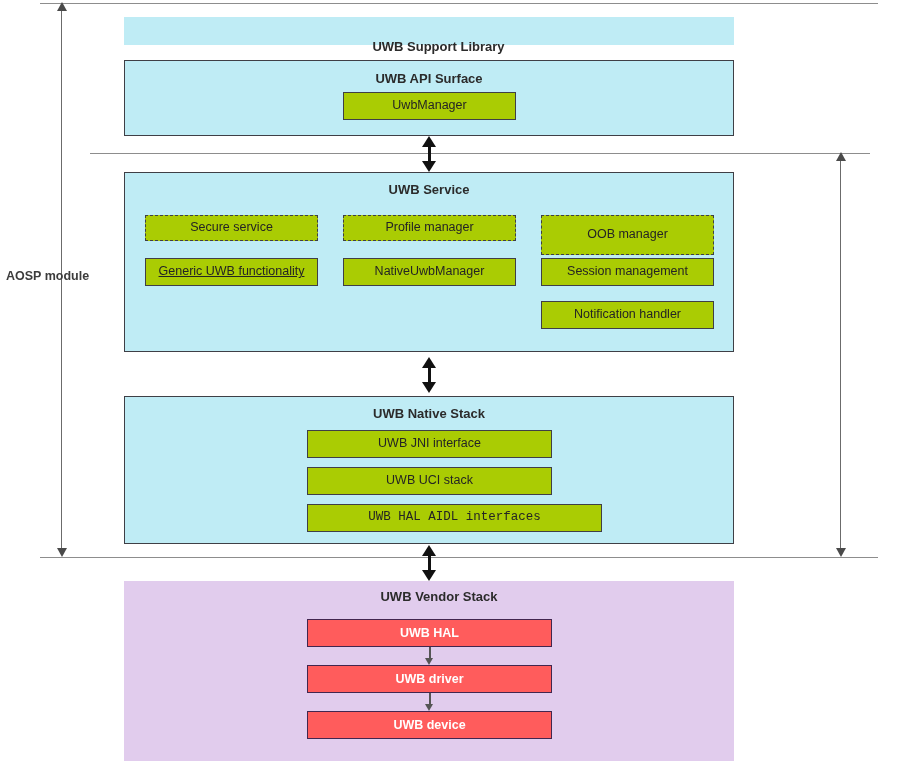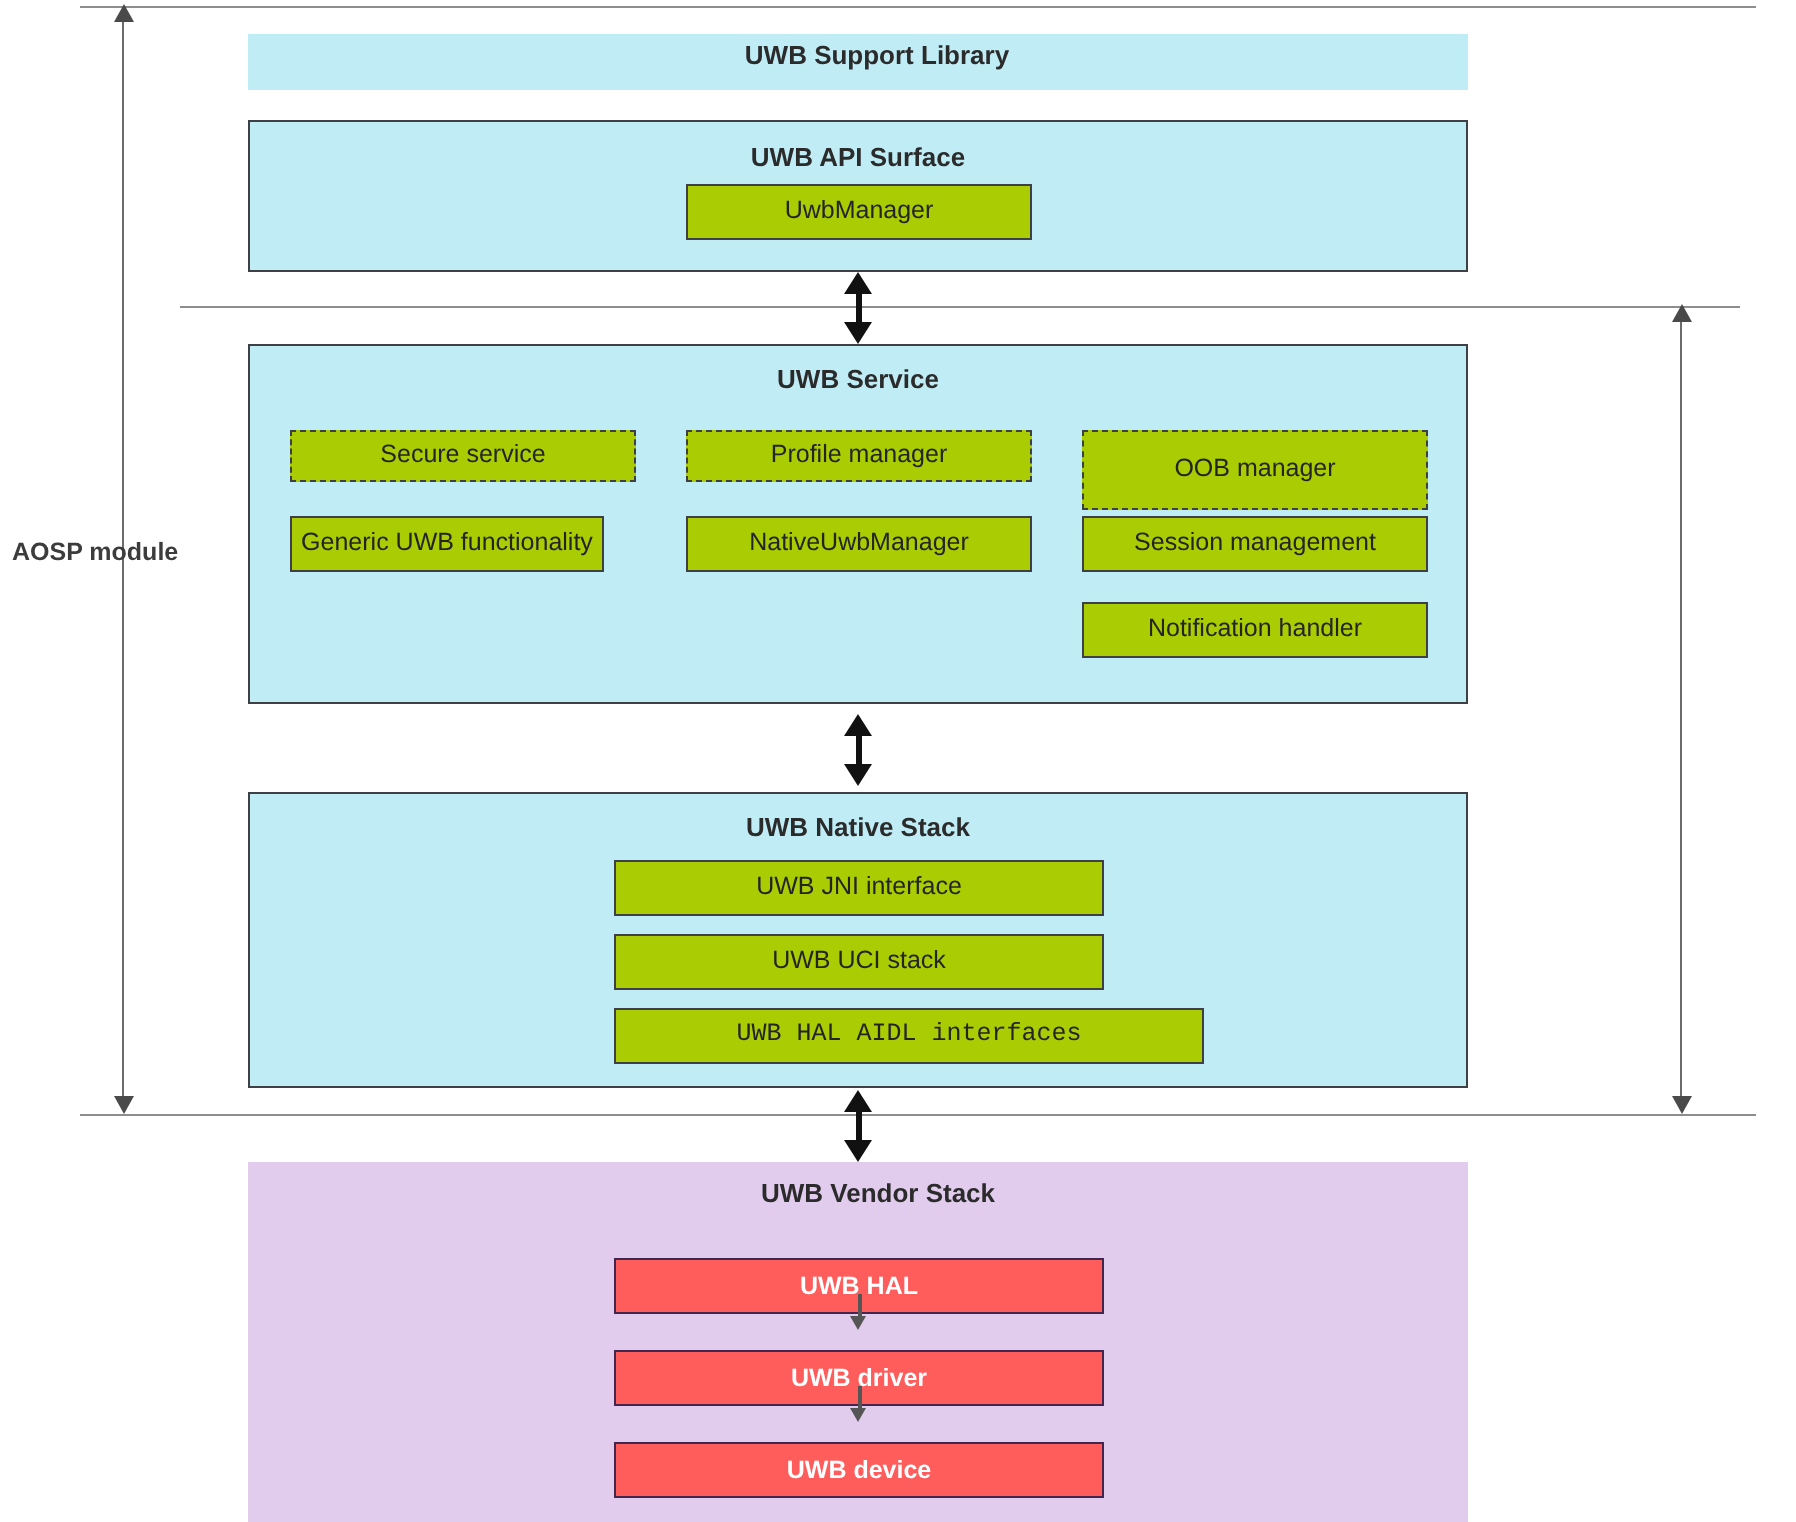--- a/index.html
+++ b/index.html
@@ -94,21 +94,20 @@
     box-sizing: border-box;
     background: #FF5C5C;
     border: 1.5px solid #42264f;
     display: flex;
     align-items: center;
     justify-content: center;
     font-size: 12.5px;
     font-weight: bold;
     color: #ffffff;
     text-align: center;
-    margin-top: 10px;
   }
 
   
   .dbl-arrow { position: absolute; width: 14px; }
   .dbl-arrow .shaft {
     position: absolute;
     left: 6px;
     width: 3px;
     background: #111;
   }
@@ -153,41 +152,41 @@
   <div class="arrowhead-down" style="left:57px; top:548px;"></div>
   <div class="side-label" style="left:6px; top:269px; width:110px;">
     <span class="b">AOSP module</span>
   </div>
 
   <div class="vline" style="left:840px; top:156px; height:398px;"></div>
   <div class="arrowhead-up" style="left:836px; top:152px;"></div>
   <div class="arrowhead-down" style="left:836px; top:548px;"></div>
 
   <div class="panel" style="left:124px; top:17px; width:610px; height:28px;">
-    <div class="panel-title" style="top:3px;padding-left:19px;">UWB Support Library</div>
+    <div class="panel-title" style="top:22px;padding-left:19px;">UWB Support Library</div>
   </div>
 
   <div class="panel bordered" style="left:124px; top:60px; width:610px; height:76px;padding-left:20px;">
     <div class="panel-title" style="top:10px;">UWB API Surface</div>
   </div>
   <div class="block" style="left:343px; top:92px; width:173px; height:28px;">UwbManager</div>
 
   <div class="dbl-arrow" style="left:422px; top:136px; height:36px;">
     <div class="head-up"></div>
     <div class="shaft" style="top:6px; height:24px;"></div>
     <div class="head-dn"></div>
   </div>
 
   <div class="panel bordered" style="left:124px; top:172px; width:610px; height:180px;">
     <div class="panel-title" style="top:9px;">UWB Service</div>
   </div>
   <div class="block dashed" style="left:145px; top:215px; width:173px; height:26px;">Secure service</div>
   <div class="block dashed" style="left:343px; top:215px; width:173px; height:26px;">Profile manager</div>
   <div class="block dashed" style="left:541px; top:215px; width:173px; height:40px;">OOB manager</div>
-  <div class="block" style="left:145px; top:258px; width:157px; height:28px;">Generic UWB functionality</div>
+  <div class="block" style="left:145px; top:258px; width:173px; height:28px;text-decoration:underline;">Generic UWB functionality</div>
   <div class="block" style="left:343px; top:258px; width:173px; height:28px;">NativeUwbManager</div>
   <div class="block" style="left:541px; top:258px; width:173px; height:28px;">Session management</div>
   <div class="block" style="left:541px; top:301px; width:173px; height:28px;">Notification handler</div>
 
   <div class="dbl-arrow" style="left:422px; top:357px; height:36px;">
     <div class="head-up"></div>
     <div class="shaft" style="top:6px; height:24px;"></div>
     <div class="head-dn"></div>
   </div>
 

